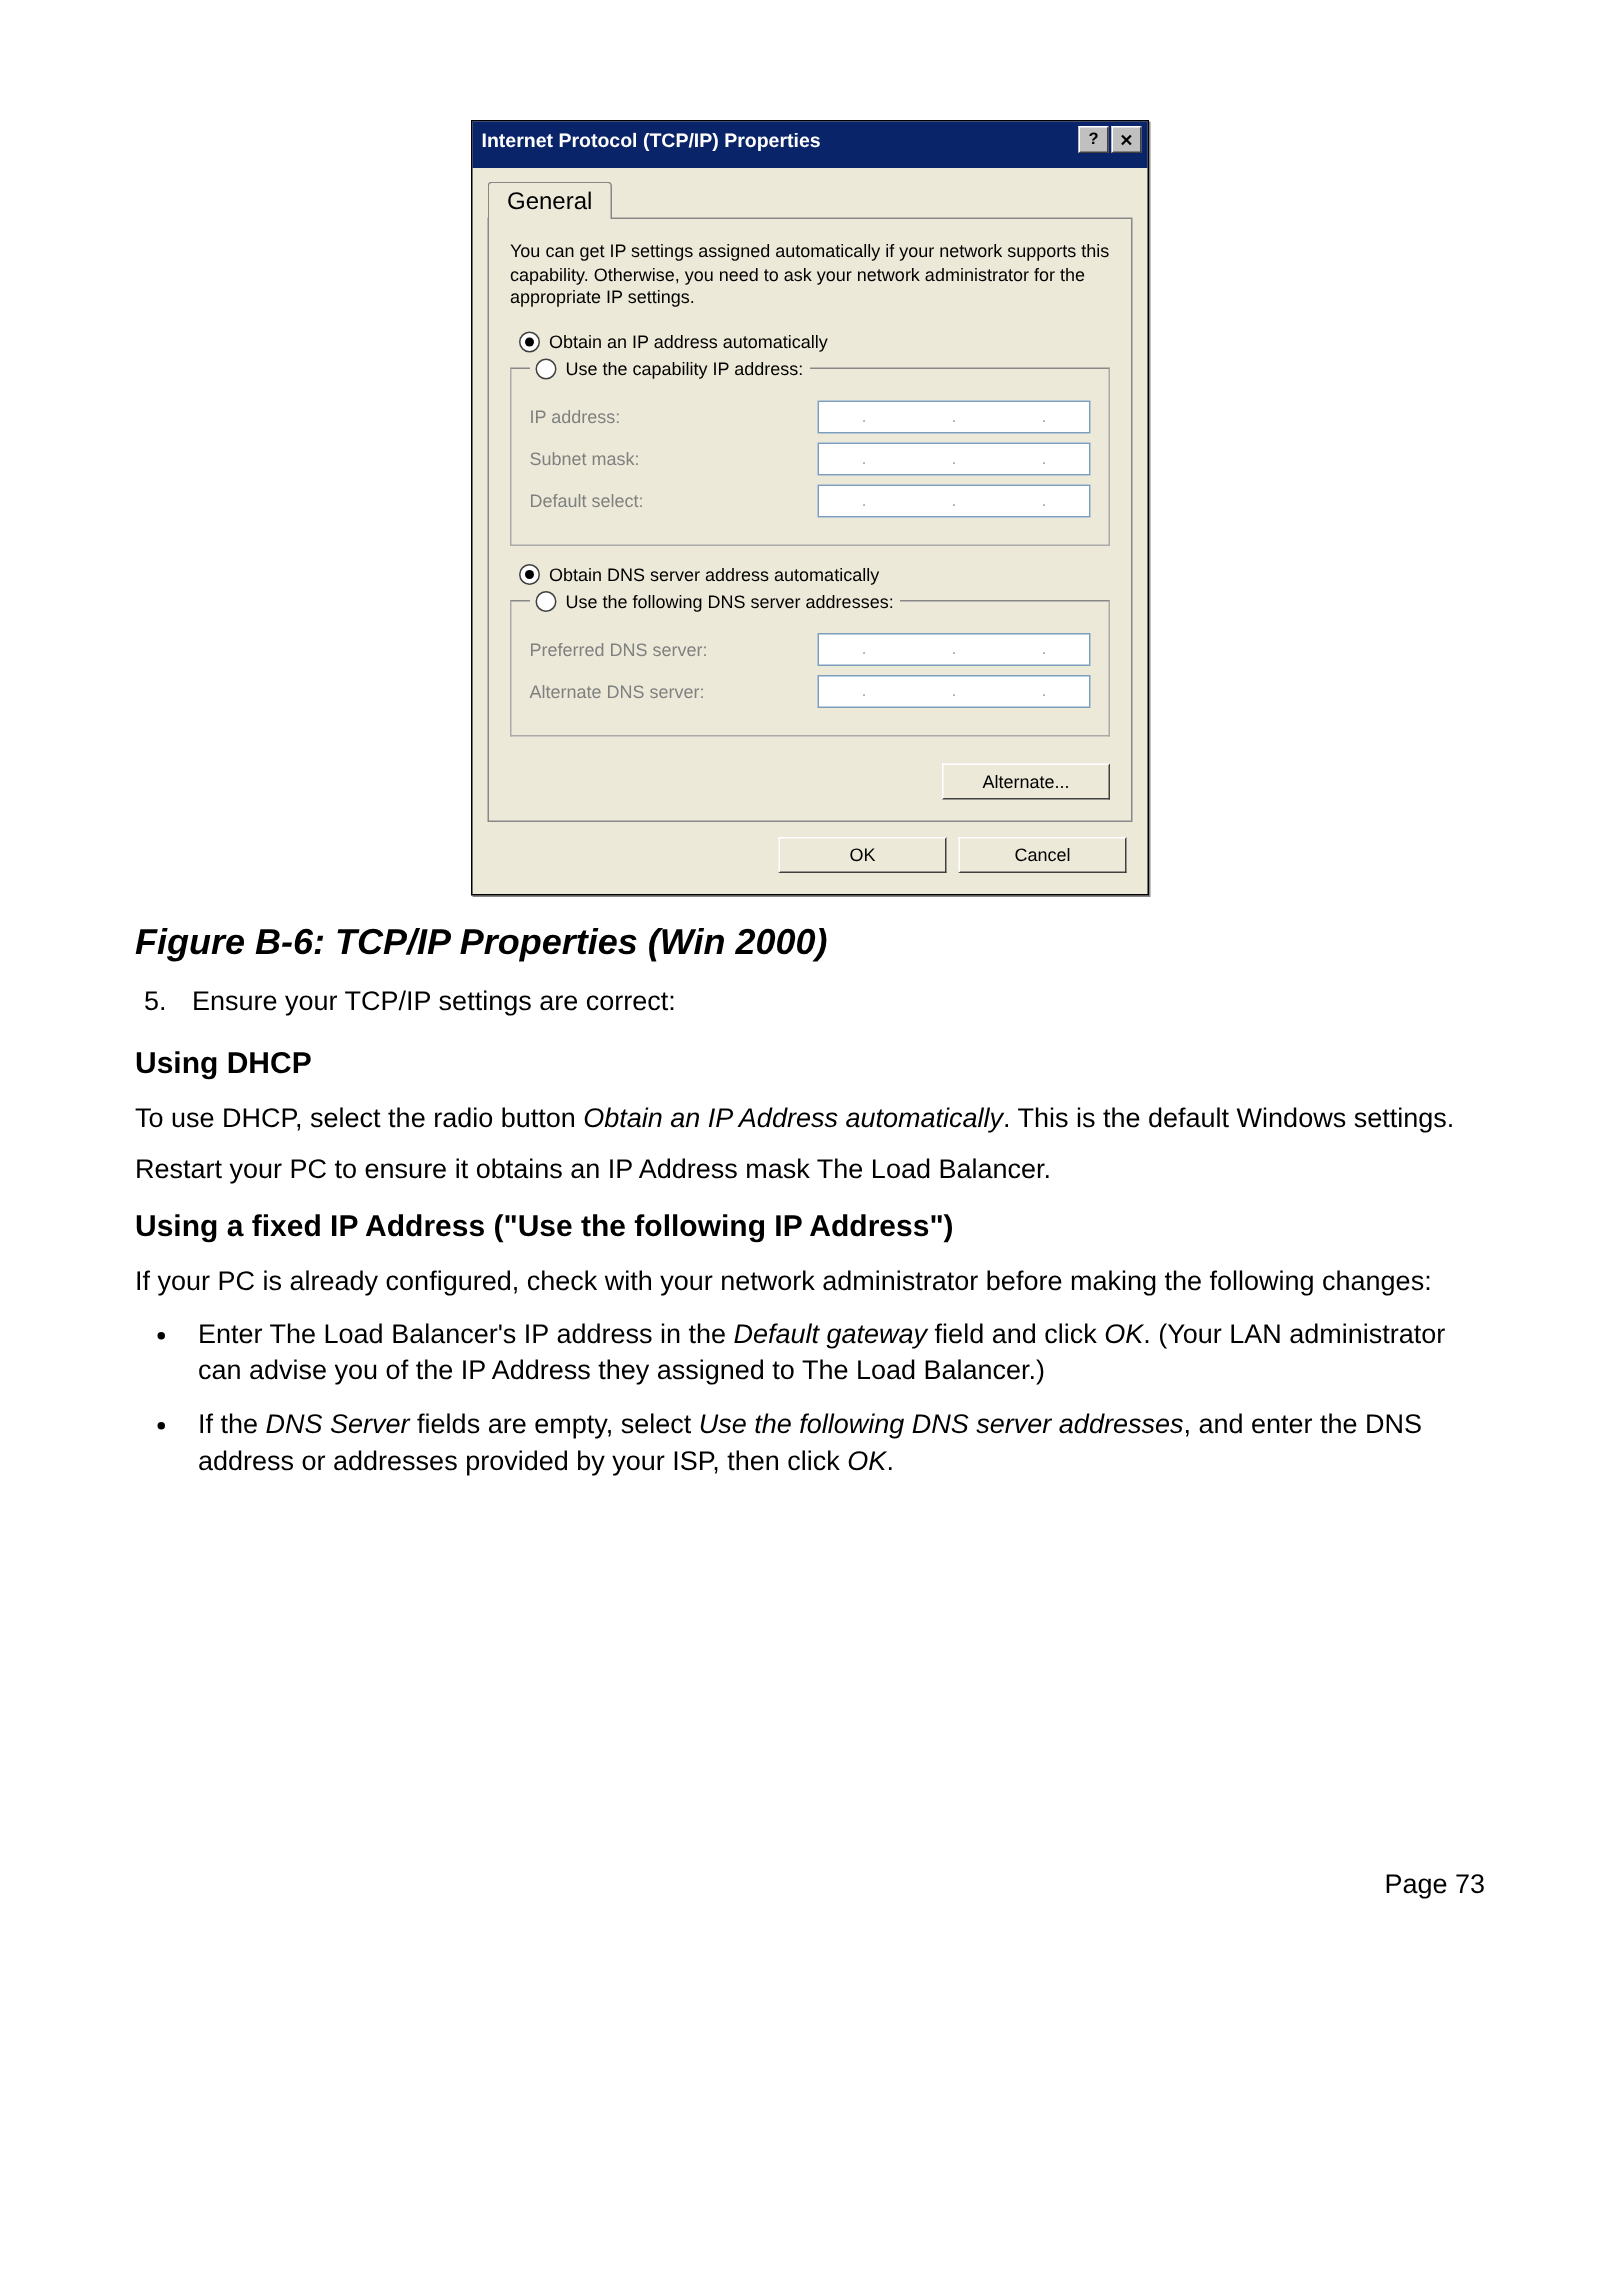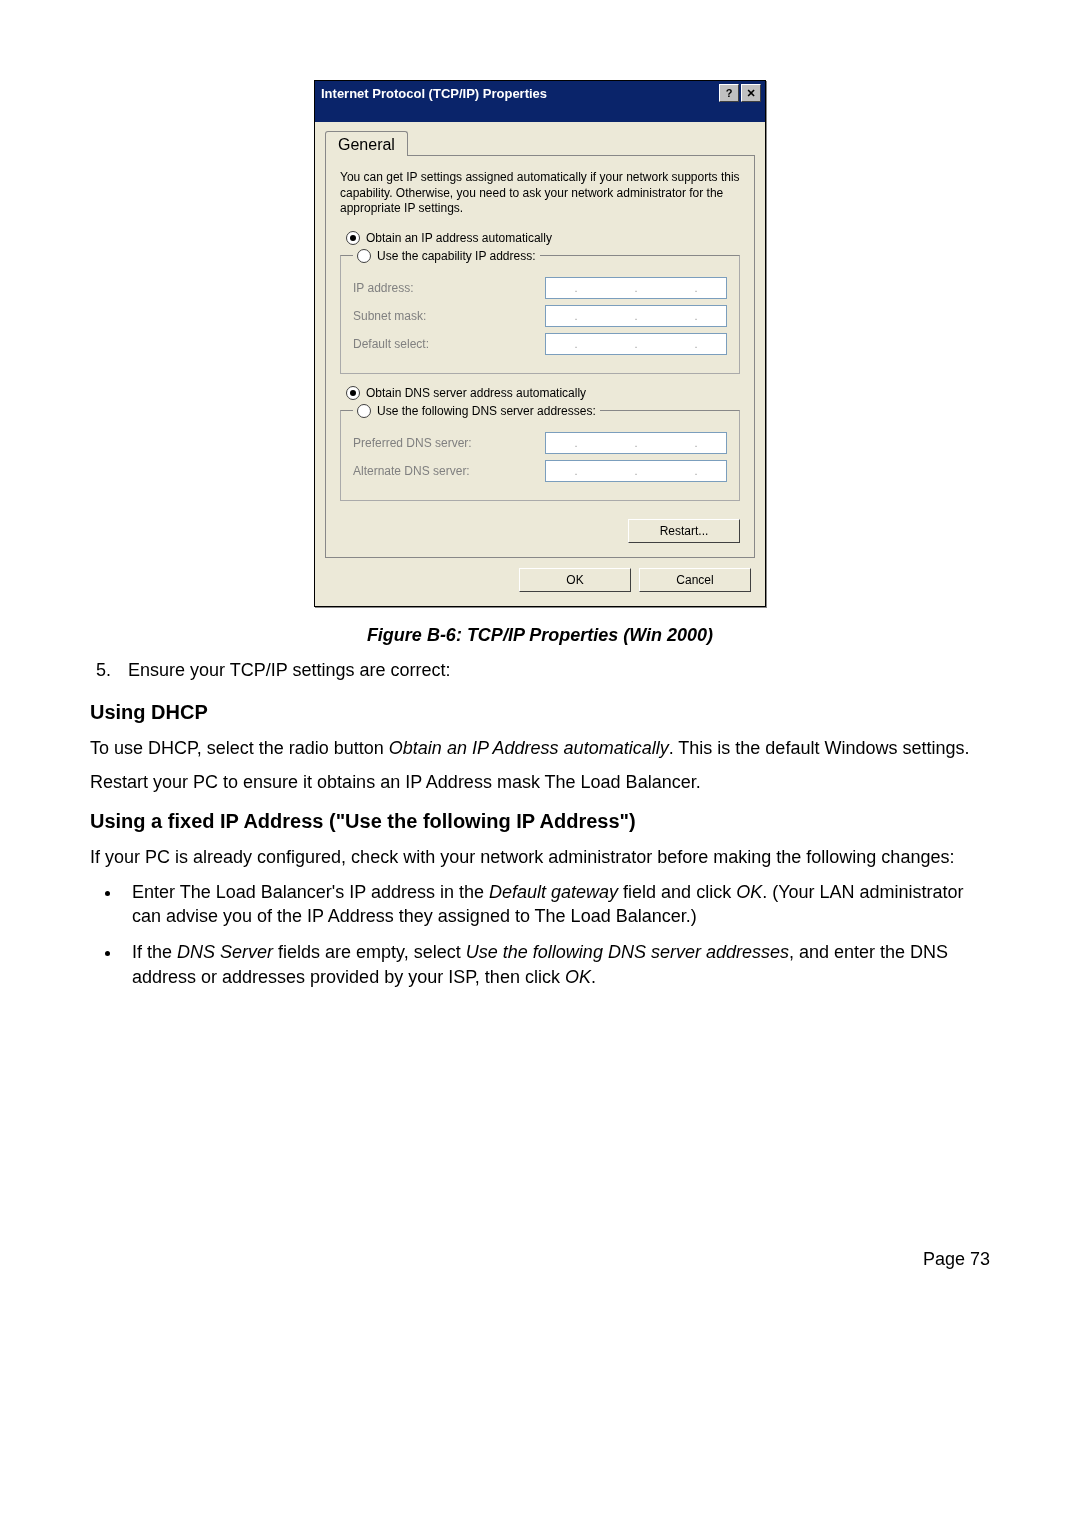--- a/index.html
+++ b/index.html
@@ -18,21 +18,21 @@
     border: 1px solid #000;
     background: #ece9d8;
     box-shadow: 1px 1px 0 #888;
   }
   .titlebar {
     background: linear-gradient(#0a246a, #0a246a);
     color: #fff;
     font-family: Tahoma, sans-serif;
     font-size: 13px;
     font-weight: bold;
-    padding: 3px 4px 20px 6px;
+    padding: 3px 4px 10px 6px;
     display: flex;
     justify-content: space-between;
     align-items: center;
   }
   .titlebar-buttons {
     display: flex;
     gap: 2px;
   }
   .titlebar-btn {
     width: 18px;
@@ -152,25 +152,24 @@
     min-width: 78px;
     text-align: center;
   }
   .bottom-buttons {
     display: flex;
     justify-content: flex-end;
     gap: 8px;
     padding: 10px 4px 4px 4px;
   }
   .caption {
-    text-align: center;
     font-weight: bold;
     font-style: italic;
     margin: 18px 0 14px 0;
-    font-size: 18px;
+    font-size: 24px;
   }
   .body-text {
     font-size: 18px;
   }
   ol.numbered {
     padding-left: 26px;
     margin: 8px 0 20px 0;
   }
   ol.numbered li {
     padding-left: 12px;
@@ -279,21 +278,21 @@
             <span class="form-label">Alternate DNS server:</span>
             <div class="ip-input">
                 <span>.</span>
                 <span>.</span>
                 <span>.</span>
               </div>
           </div>
         </fieldset>
 
         <div class="right-btn-row">
-          <div class="win-btn">Restart...</div>
+          <div class="win-btn">Alternate...</div>
         </div>
       </div>
       <div class="bottom-buttons">
         <div class="win-btn">OK</div>
         <div class="win-btn">Cancel</div>
       </div>
     </div>
   </div>
 
   <div class="caption">Figure B-6: TCP/IP Properties (Win 2000)</div>

